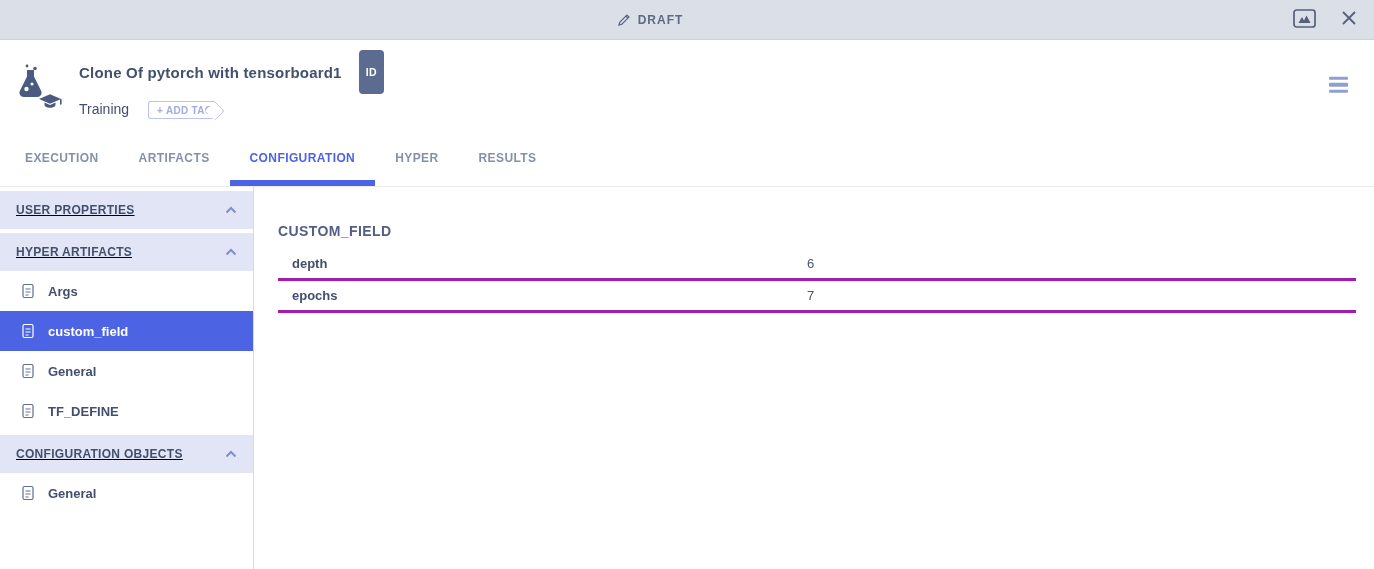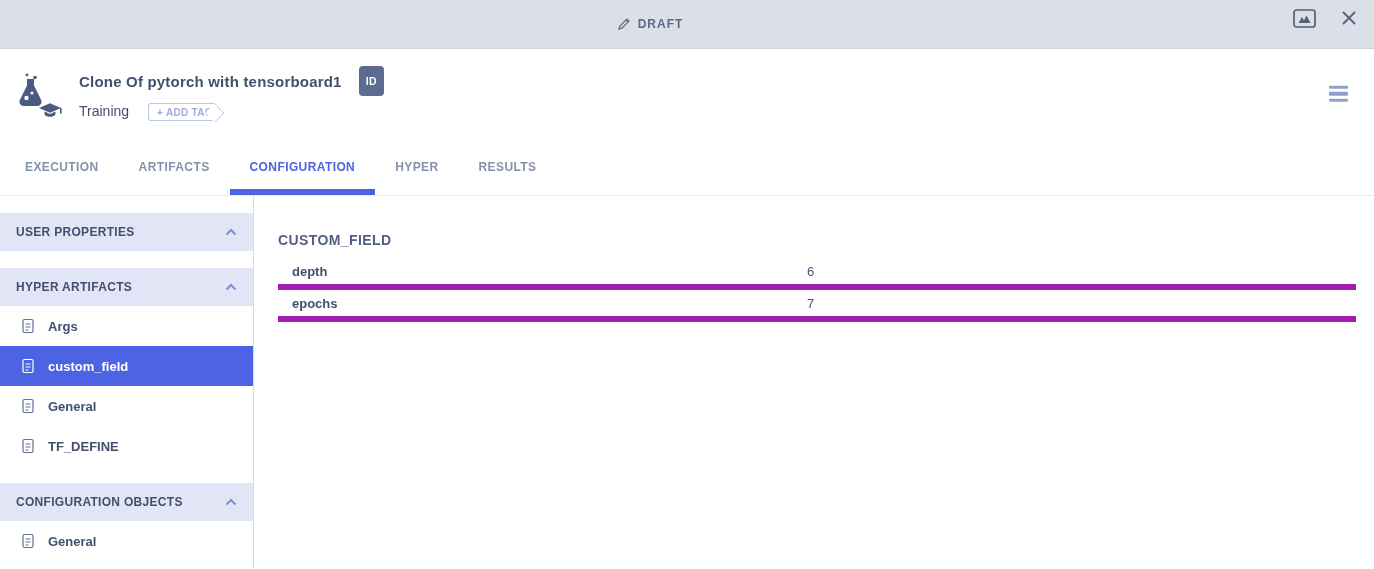--- a/index.html
+++ b/index.html
@@ -2,39 +2,39 @@
 <html><head>
 <meta charset="utf-8">
 <style>
   * { box-sizing: border-box; margin: 0; padding: 0; }
   html, body { background: #ffffff; }
   body { font-family: "Liberation Sans", sans-serif; }
   .app { position: relative; width: 1374px; height: 569px; background: #ffffff; overflow: hidden; }
 
   
   .top-bar {
-    position: relative; height: 49px; background: #dbdfe8;
+    position: relative; height: 40px; background: #dbdfe8;
     border-bottom: 1px solid #ccd1dd;
     display: flex; align-items: center; justify-content: center;
   }
   .draft-chip { display: flex; align-items: center; gap: 7px; transform: translateX(-37px); }
   .draft-chip span {
     color: #5d6a85; font-size: 12px; font-weight: 700; letter-spacing: 1px;
   }
   .top-actions { position: absolute; right: 16px; top: 0; height: 36px; display: flex; align-items: center; gap: 24px; }
   .icon-btn { display: flex; align-items: center; justify-content: center; cursor: pointer; }
 
   
   .header { position: relative; height: 89px; background: #ffffff; display: flex; align-items: center; padding-left: 14px; }
   .logo { margin-right: 17px; display: flex; align-items: center; }
   .title-row { display: flex; align-items: center; gap: 17px; }
   .exp-title { font-size: 15px; font-weight: 700; color: #42506e; letter-spacing: .2px; }
   .id-badge {
     background: #5c6b90; color: #ffffff; font-size: 10.5px; font-weight: 700;
-    padding: 9px 7px; border-radius: 4px; letter-spacing: .5px; cursor: pointer;
+    padding: 16px 7px; border-radius: 4px; letter-spacing: .5px; cursor: pointer;
   }
   .subtitle-row { display: flex; align-items: flex-start; margin-top: 7px; }
   .exp-status { font-size: 14px; color: #42506e; }
   .add-tag {
     position: relative; display: inline-flex; align-items: center; height: 18px;
     border: 1px solid #b9c4ef; border-right: none; border-radius: 3px 0 0 3px;
     padding: 0 2px 0 8px; margin-left: 19px; cursor: pointer;
   }
   .add-tag span { color: #9fadde; font-size: 10px; font-weight: 700; letter-spacing: .3px; white-space: nowrap; }
   .add-tag::after {
@@ -54,38 +54,38 @@
     position: relative; display: flex; align-items: center; padding: 0 20px;
     font-size: 12px; font-weight: 700; letter-spacing: .4px; color: #8492a9; cursor: pointer;
   }
   .tab.active { color: #4c64e4; }
   .tab.active::after { content: ""; position: absolute; left: 0; right: 0; bottom: 0; height: 6px; background: #4c64e4; }
 
   
   .content { display: flex; height: 385px; }
   .sidebar { width: 254px; border-right: 1px solid #d7dbe9; background: #ffffff; }
   .section-header {
-    height: 38px; margin-top: 17px; background: #e2e5f5;
+    height: 38px; margin-top: 4px; background: #e2e5f5;
     display: flex; align-items: center; justify-content: space-between;
-    padding: 0 16px; cursor: pointer;
+    padding: 0 16px; cursor: pointer; text-decoration: underline;
   }
   .section-header span { font-size: 12px; font-weight: 700; color: #42506e; letter-spacing: .3px; }
   .side-item {
     height: 40px; display: flex; align-items: center; gap: 12px;
     padding-left: 20px; cursor: pointer; color: #5f6f94;
   }
   .side-item span { font-size: 13px; font-weight: 600; color: #42506e; }
   .side-item.selected { background: #4c64e4; color: #ffffff; }
   .side-item.selected span { color: #ffffff; }
 
   .main { flex: 1; padding: 36px 18px 0 24px; background: #ffffff; }
   .main-title { font-size: 14px; font-weight: 700; color: #525e85; letter-spacing: .4px; margin-bottom: 10px; }
   .param-row {
     display: flex; align-items: center; height: 32px; padding-left: 14px;
-    border-bottom: 6px solid #a21caf; font-size: 13px;
+    border-bottom: 3px solid #a21caf; font-size: 13px;
   }
   .param-key { flex: 0 0 515px; font-weight: 700; color: #42506e; }
   .param-value { color: #4a5578; }
 </style>
 </head>
 <body>
 
 <div class="app">
 
   <div class="top-bar">

